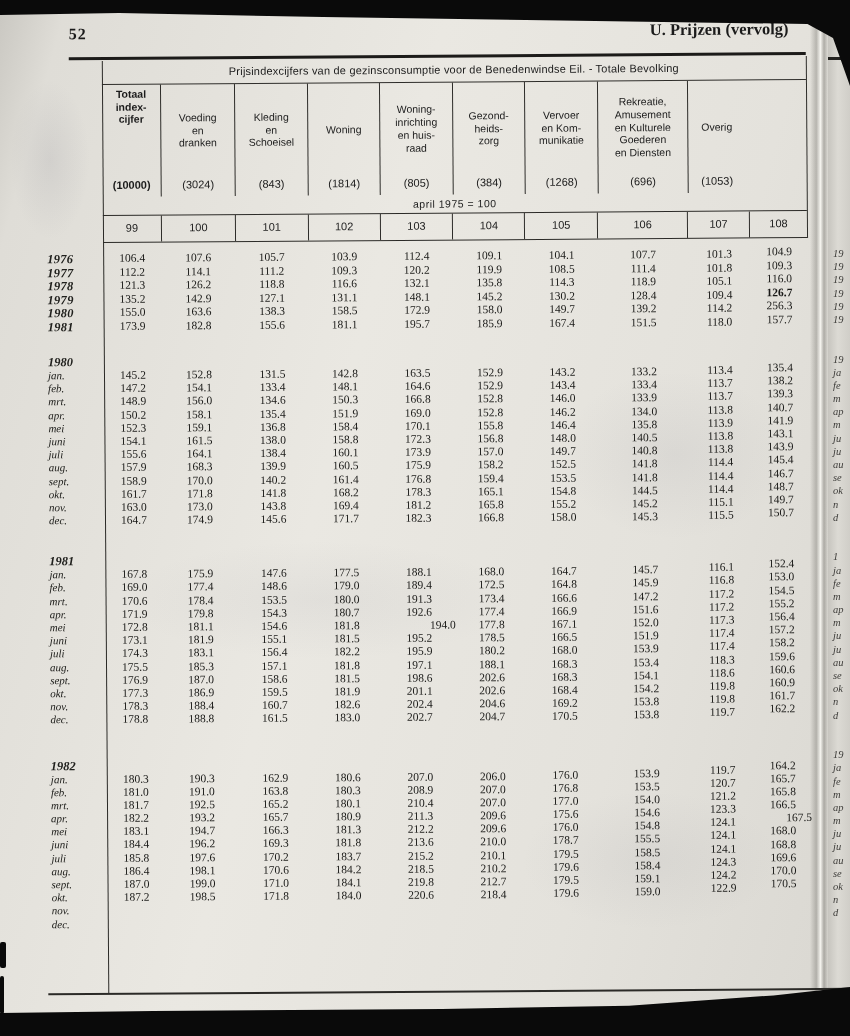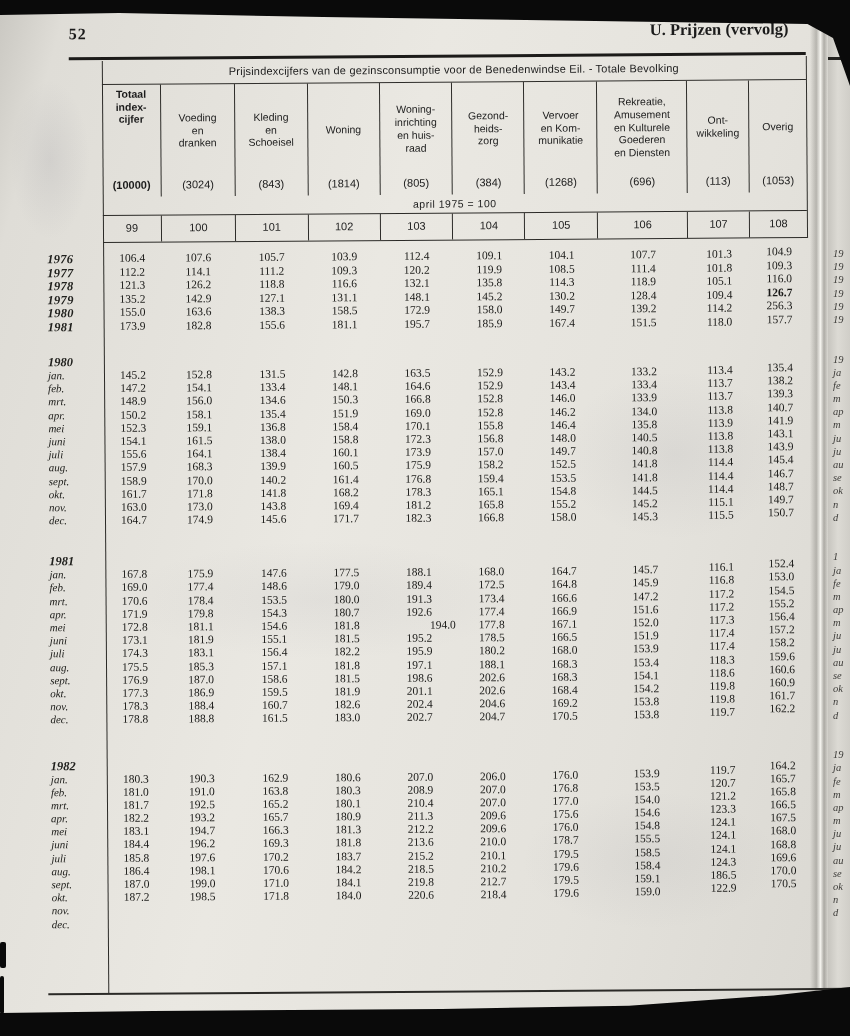--- a/index.html
+++ b/index.html
@@ -193,25 +193,20 @@
             <div class="hweight">(1268)</div>
           </div>
           <div class="hcol" style="width: 90px;">
             <div class="hlabel">Rekreatie,
 Amusement
 en Kulturele
 Goederen
 en Diensten</div>
             <div class="hweight">(696)</div>
           </div>
-          <div class="hcol" style="width: 62px;">
-            <div class="hlabel">Ont-
-wikkeling</div>
-            <div class="hweight">(113)</div>
-          </div>
           <div class="hcol" style="width: 58px;">
             <div class="hlabel">Overig</div>
             <div class="hweight">(1053)</div>
           </div>
         </div>
       <div class="base-note">april 1975 = 100</div>
       <div class="num-row" id="nums">
           <div class="ncol first" style="width: 58px;">99</div>
           <div class="ncol" style="width: 74px;">100</div>
           <div class="ncol" style="width: 73px;">101</div>
@@ -683,21 +678,21 @@
             <div class="rlabel" style="width: 58px;">mei</div>
             <div class="dcell c0" style="width: 58px;">183.1</div>
             <div class="dcell c1" style="width: 74px;">194.7</div>
             <div class="dcell c2" style="width: 73px;">166.3</div>
             <div class="dcell c3" style="width: 72px;">181.3</div>
             <div class="dcell c4" style="width: 73px;">212.2</div>
             <div class="dcell c5" style="width: 72px;">209.6</div>
             <div class="dcell c6" style="width: 73px;">176.0</div>
             <div class="dcell c7" style="width: 90px;">154.8</div>
             <div class="dcell c8" style="width: 62px;">124.1</div>
-            <div class="dcell c9" style="width: 58px;">167.5</div>
+            <div class="dcell c9" style="width: 58px; text-align: right;">167.5</div>
           </div>
           <div class="drow">
             <div class="rlabel" style="width: 58px;">juni</div>
             <div class="dcell c0" style="width: 58px;">184.4</div>
             <div class="dcell c1" style="width: 74px;">196.2</div>
             <div class="dcell c2" style="width: 73px;">169.3</div>
             <div class="dcell c3" style="width: 72px;">181.8</div>
             <div class="dcell c4" style="width: 73px;">213.6</div>
             <div class="dcell c5" style="width: 72px;">210.0</div>
             <div class="dcell c6" style="width: 73px;">178.7</div>
@@ -734,21 +729,21 @@
           <div class="drow">
             <div class="rlabel" style="width: 58px;">sept.</div>
             <div class="dcell c0" style="width: 58px;">187.0</div>
             <div class="dcell c1" style="width: 74px;">199.0</div>
             <div class="dcell c2" style="width: 73px;">171.0</div>
             <div class="dcell c3" style="width: 72px;">184.1</div>
             <div class="dcell c4" style="width: 73px;">219.8</div>
             <div class="dcell c5" style="width: 72px;">212.7</div>
             <div class="dcell c6" style="width: 73px;">179.5</div>
             <div class="dcell c7" style="width: 90px;">159.1</div>
-            <div class="dcell c8" style="width: 62px;">186.5</div>
+            <div class="dcell c8" style="width: 62px;">124.2</div>
             <div class="dcell c9" style="width: 58px;">170.0</div>
           </div>
           <div class="drow">
             <div class="rlabel" style="width: 58px;">okt.</div>
             <div class="dcell c0" style="width: 58px;">187.2</div>
             <div class="dcell c1" style="width: 74px;">198.5</div>
             <div class="dcell c2" style="width: 73px;">171.8</div>
             <div class="dcell c3" style="width: 72px;">184.0</div>
             <div class="dcell c4" style="width: 73px;">220.6</div>
             <div class="dcell c5" style="width: 72px;">218.4</div>

